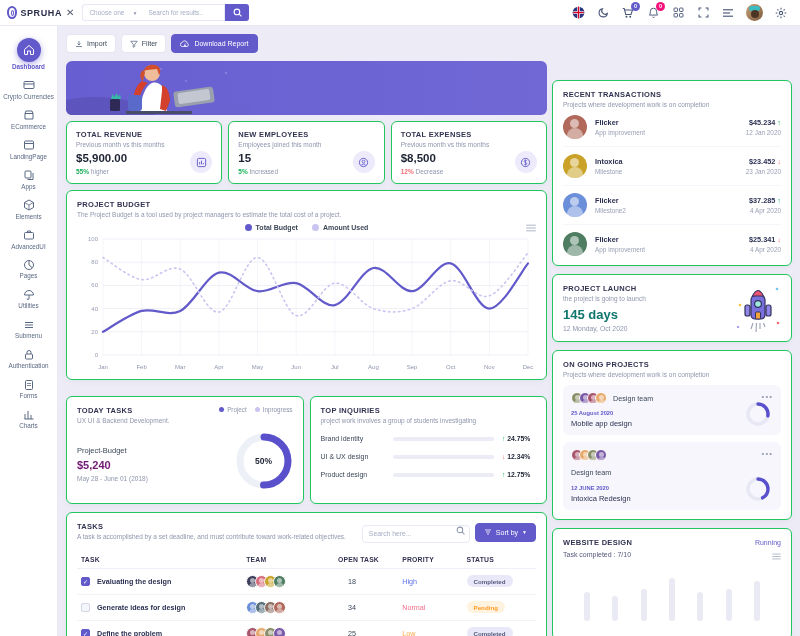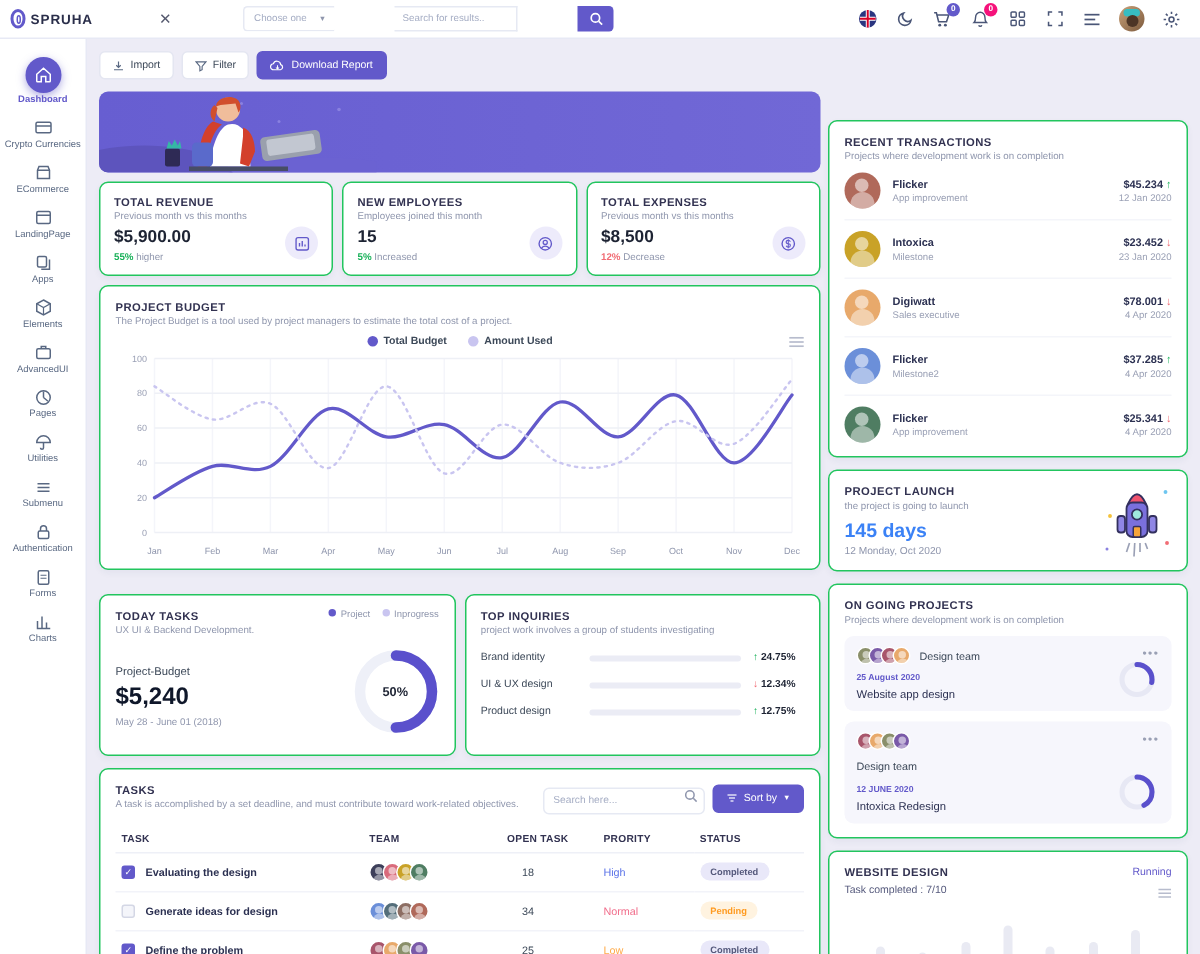--- a/index.html
+++ b/index.html
@@ -1,21 +1,21 @@
 <!DOCTYPE html>
 <html><head>
 <meta charset="utf-8">
 <style>
   * { box-sizing:border-box; margin:0; padding:0; }
   html,body { width:800px; height:636px; overflow:hidden; }
   body { font-family:"Liberation Sans", sans-serif; background:#edecf6; color:#323251; position:relative; }
   svg { display:block; }
 
   
-  .topbar { position:absolute; top:0; left:0; right:0; height:26px; background:#fff; border-bottom:1px solid #e7e9f5; display:flex; align-items:center; z-index:5;gap:40px; }
+  .topbar { position:absolute; top:0; left:0; right:0; height:26px; background:#fff; border-bottom:1px solid #e7e9f5; display:flex; align-items:center; z-index:5; }
   .logo { width:62px; display:flex; align-items:center; gap:3px; padding-left:7px; cursor:pointer; }
   .logo-badge { width:13px; height:13px; border-radius:50%; border:2.5px solid #6259ca; display:inline-block; position:relative; }
   .logo-badge:after { content:""; position:absolute; inset:1.5px; border-radius:50%; border:1.5px solid #6259ca; }
   .logo-text { font-size:9px; font-weight:bold; letter-spacing:.6px; color:#2a2e4a; }
   .tb-close { border:none; background:none; color:#55596e; font-size:10px; margin:0 8px 0 4px; cursor:pointer; }
   .tb-select { display:flex; align-items:center; gap:8px; border:1px solid #e6e9f3; border-right:none; border-radius:3px 0 0 3px; height:17px; padding:0 6px; font-size:6.5px; color:#a5adc4; cursor:pointer; }
   .tb-search { height:17px; border:1px solid #e6e9f3; border-left:none; width:82px; font-size:6.5px; padding:0 5px; color:#3c4858; outline:none; }
   .tb-search::placeholder { color:#a5adc4; }
   .tb-search-btn { height:17px; width:24px; border:none; background:#6259ca; border-radius:0 3px 3px 0; display:flex; align-items:center; justify-content:center; cursor:pointer; }
   .tb-spacer { flex:1; }
@@ -79,21 +79,21 @@
   .lg-item { display:flex; align-items:center; gap:4px; font-size:7px; font-weight:bold; color:#3c4858; }
   .lg-dot { width:7px; height:7px; border-radius:50%; }
 
   
   .two-col { display:flex; gap:6px; margin-bottom:8px; }
   .today, .inquiries { flex:1; padding:9px 10px; height:108px; }
   .today-head { display:flex; justify-content:space-between; align-items:flex-start; }
   .mini-legend { display:flex; gap:8px; font-size:6.3px; color:#8f96ad; align-items:center; }
   .mini-legend i { width:5px; height:5px; border-radius:50%; display:inline-block; margin-right:3px; }
   .today-body { display:flex; justify-content:space-between; align-items:center; margin-top:8px; }
-  .today-amount { font-size:16px; font-weight:bold; color:#0f172a; margin:4px 0; }
+  .today-amount { font-size:11px; font-weight:bold; color:#701a75; margin:4px 0; }
   .today-item-label { font-size:7.5px; color:#3c4858; margin-top:6px; }
   .donut-wrap { position:relative; width:58px; height:58px; }
   .donut-label { position:absolute; inset:0; display:flex; align-items:center; justify-content:center; font-size:8.5px; font-weight:bold; color:#1d2333; }
 
   .inq-row { display:flex; align-items:center; margin-top:11px; }
   .inq-label { width:72px; font-size:7px; color:#3c4858; }
   .inq-track { flex:1; height:4px; border-radius:2px; background:#ebecf5; margin-right:8px; overflow:hidden; }
   .inq-fill { height:100%; border-radius:2px; background:#5a50cc; }
   .inq-val { font-size:6.8px; font-weight:bold; color:#1d2333; width:34px; text-align:left; }
   .inq-val .up { color:#19b159; } .inq-val .down { color:#f16d75; }
@@ -132,21 +132,21 @@
   .trans-av b { position:absolute; left:4px; top:13px; width:16px; height:11px; border-radius:8px 8px 0 0; background:rgba(255,255,255,.45); }
   .trans-mid { flex:1; margin-left:8px; }
   .trans-name { font-size:7.3px; font-weight:bold; color:#2c3152; }
   .trans-role { font-size:6.4px; color:#9aa0b5; margin-top:2px; }
   .trans-right { text-align:right; }
   .trans-amt { font-size:7.3px; font-weight:bold; color:#2c3152; }
   .trans-amt .up { color:#19b159; } .trans-amt .down { color:#f16d75; }
   .trans-date { font-size:6.4px; color:#9aa0b5; margin-top:2px; }
 
   .launch-card { padding:9px 10px; position:relative; height:72px; }
-  .launch-days { font-size:13px; font-weight:bold; color:#3b82f6; margin-top:5px; }
+  .launch-days { font-size:13px; font-weight:bold; color:#0f766e; margin-top:5px; }
   .launch-date { font-size:6.8px; color:#8f96ad; margin-top:3px; }
   .rocket { position:absolute; right:10px; top:8px; }
 
   .ongoing-card { padding:9px 10px; }
   .proj-item { background:#f6f6fc; border-radius:6px; padding:7px 8px; margin-top:7px; position:relative; }
   .proj-top { display:flex; align-items:center; gap:6px; }
   .proj-team { font-size:7.2px; color:#3c4858; }
   .proj-dots { position:absolute; right:8px; top:7px; color:#9aa0b5; font-size:8px; letter-spacing:1px; cursor:pointer; }
   .proj-date { font-size:5.8px; font-weight:bold; color:#6259ca; margin-top:6px; }
   .proj-name { font-size:7.5px; color:#2c3152; margin-top:3px; }
@@ -760,34 +760,20 @@
             <div class="trans-mid">
               <div class="trans-name">Intoxica</div>
               <div class="trans-role">Milestone</div>
             </div>
             <div class="trans-right">
               <div class="trans-amt">$23.452 <span class="down">↓</span></div>
               <div class="trans-date">23 Jan 2020</div>
             </div>
           </div>
           <div class="trans-row">
-            <span class="trans-av" style="background: rgb(232, 169, 107);">
-              <i></i>
-              <b></b>
-            </span>
-            <div class="trans-mid">
-              <div class="trans-name">Digiwatt</div>
-              <div class="trans-role">Sales executive</div>
-            </div>
-            <div class="trans-right">
-              <div class="trans-amt">$78.001 <span class="down">↓</span></div>
-              <div class="trans-date">4 Apr 2020</div>
-            </div>
-          </div>
-          <div class="trans-row">
             <span class="trans-av" style="background: rgb(107, 143, 217);">
               <i></i>
               <b></b>
             </span>
             <div class="trans-mid">
               <div class="trans-name">Flicker</div>
               <div class="trans-role">Milestone2</div>
             </div>
             <div class="trans-right">
               <div class="trans-amt">$37.285 <span class="up">↑</span></div>
@@ -857,21 +843,21 @@
                 </span>
                 <span class="av" style="height: 12px; width: 12px; background: rgb(232, 169, 107);">
                   <i></i>
                   <b></b>
                 </span>
               </div>
               <span class="proj-team">Design team</span>
             </div>
             <span class="proj-dots">•••</span>
             <div class="proj-date">25 August 2020</div>
-            <div class="proj-name">Website app design</div>
+            <div class="proj-name">Mobile app design</div>
             <span class="proj-ring">
               <svg width="26" height="26" viewBox="0 0 26 26">
                 <circle cx="13" cy="13" r="10" fill="none" stroke="#e7e8f4" stroke-width="3.4"></circle>
                 <circle cx="13" cy="13" r="10" fill="none" stroke="#5a50cc" stroke-width="3.4" stroke-linecap="round" stroke-dasharray="17.59291886010284 62.83185307179586" transform="rotate(-90 13 13)"></circle>
               </svg>
             </span>
           </div>
           <div class="proj-item"><div class="proj-top">
               <div class="avgroup">
                 <span class="av" style="height: 12px; width: 12px; background: rgb(168, 85, 107);">

